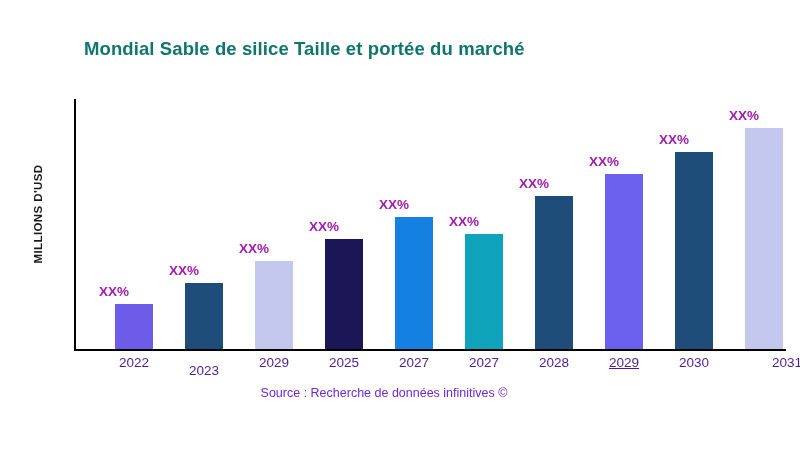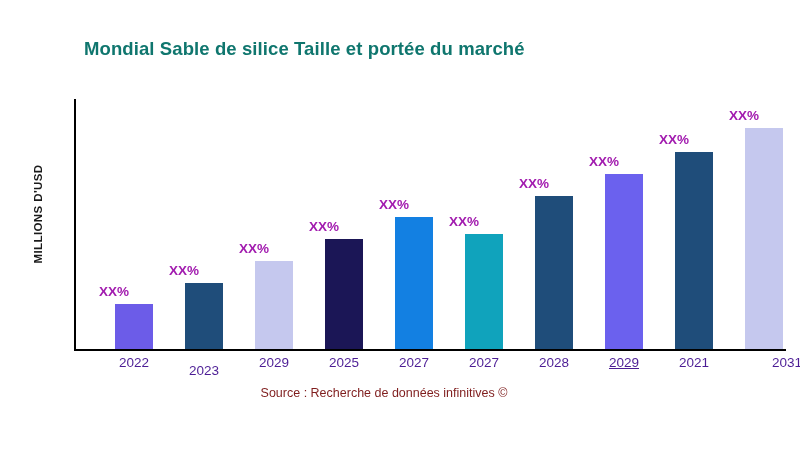--- a/index.html
+++ b/index.html
@@ -129,21 +129,21 @@
     white-space: nowrap;
   }
   
   .source {
     position: absolute;
     left: 0;
     top: 386px;
     width: 768px;
     text-align: center;
     font-size: 12.5px;
-    color: #7f1d1d;
+    color: #6d28d9;
     white-space: nowrap;
   }
 </style>
 </head>
 <body>
 
 <div id="root">
 
   <div class="chart-title">Mondial Sable de silice Taille et portée du marché</div>
 
@@ -200,19 +200,19 @@
 
   <div class="xticks" id="xticks-container">
       <div class="xtick" style="left: 25px;">2022</div>
       <div class="xtick" style="left: 95px; margin-top: 8px;">2023</div>
       <div class="xtick" style="left: 165px;">2029</div>
       <div class="xtick" style="left: 235px;">2025</div>
       <div class="xtick" style="left: 305px;">2027</div>
       <div class="xtick" style="left: 375px;">2027</div>
       <div class="xtick" style="left: 445px;">2028</div>
       <div class="xtick" style="left: 515px; text-decoration: underline;">2029</div>
-      <div class="xtick" style="left: 585px;">2021</div>
+      <div class="xtick" style="left: 585px;">2030</div>
       <div class="xtick" style="left: 678px;">2031</div>
     </div>
 
   <div class="source">Source : Recherche de données infinitives ©</div>
 
 </div>
 
 </body></html>

